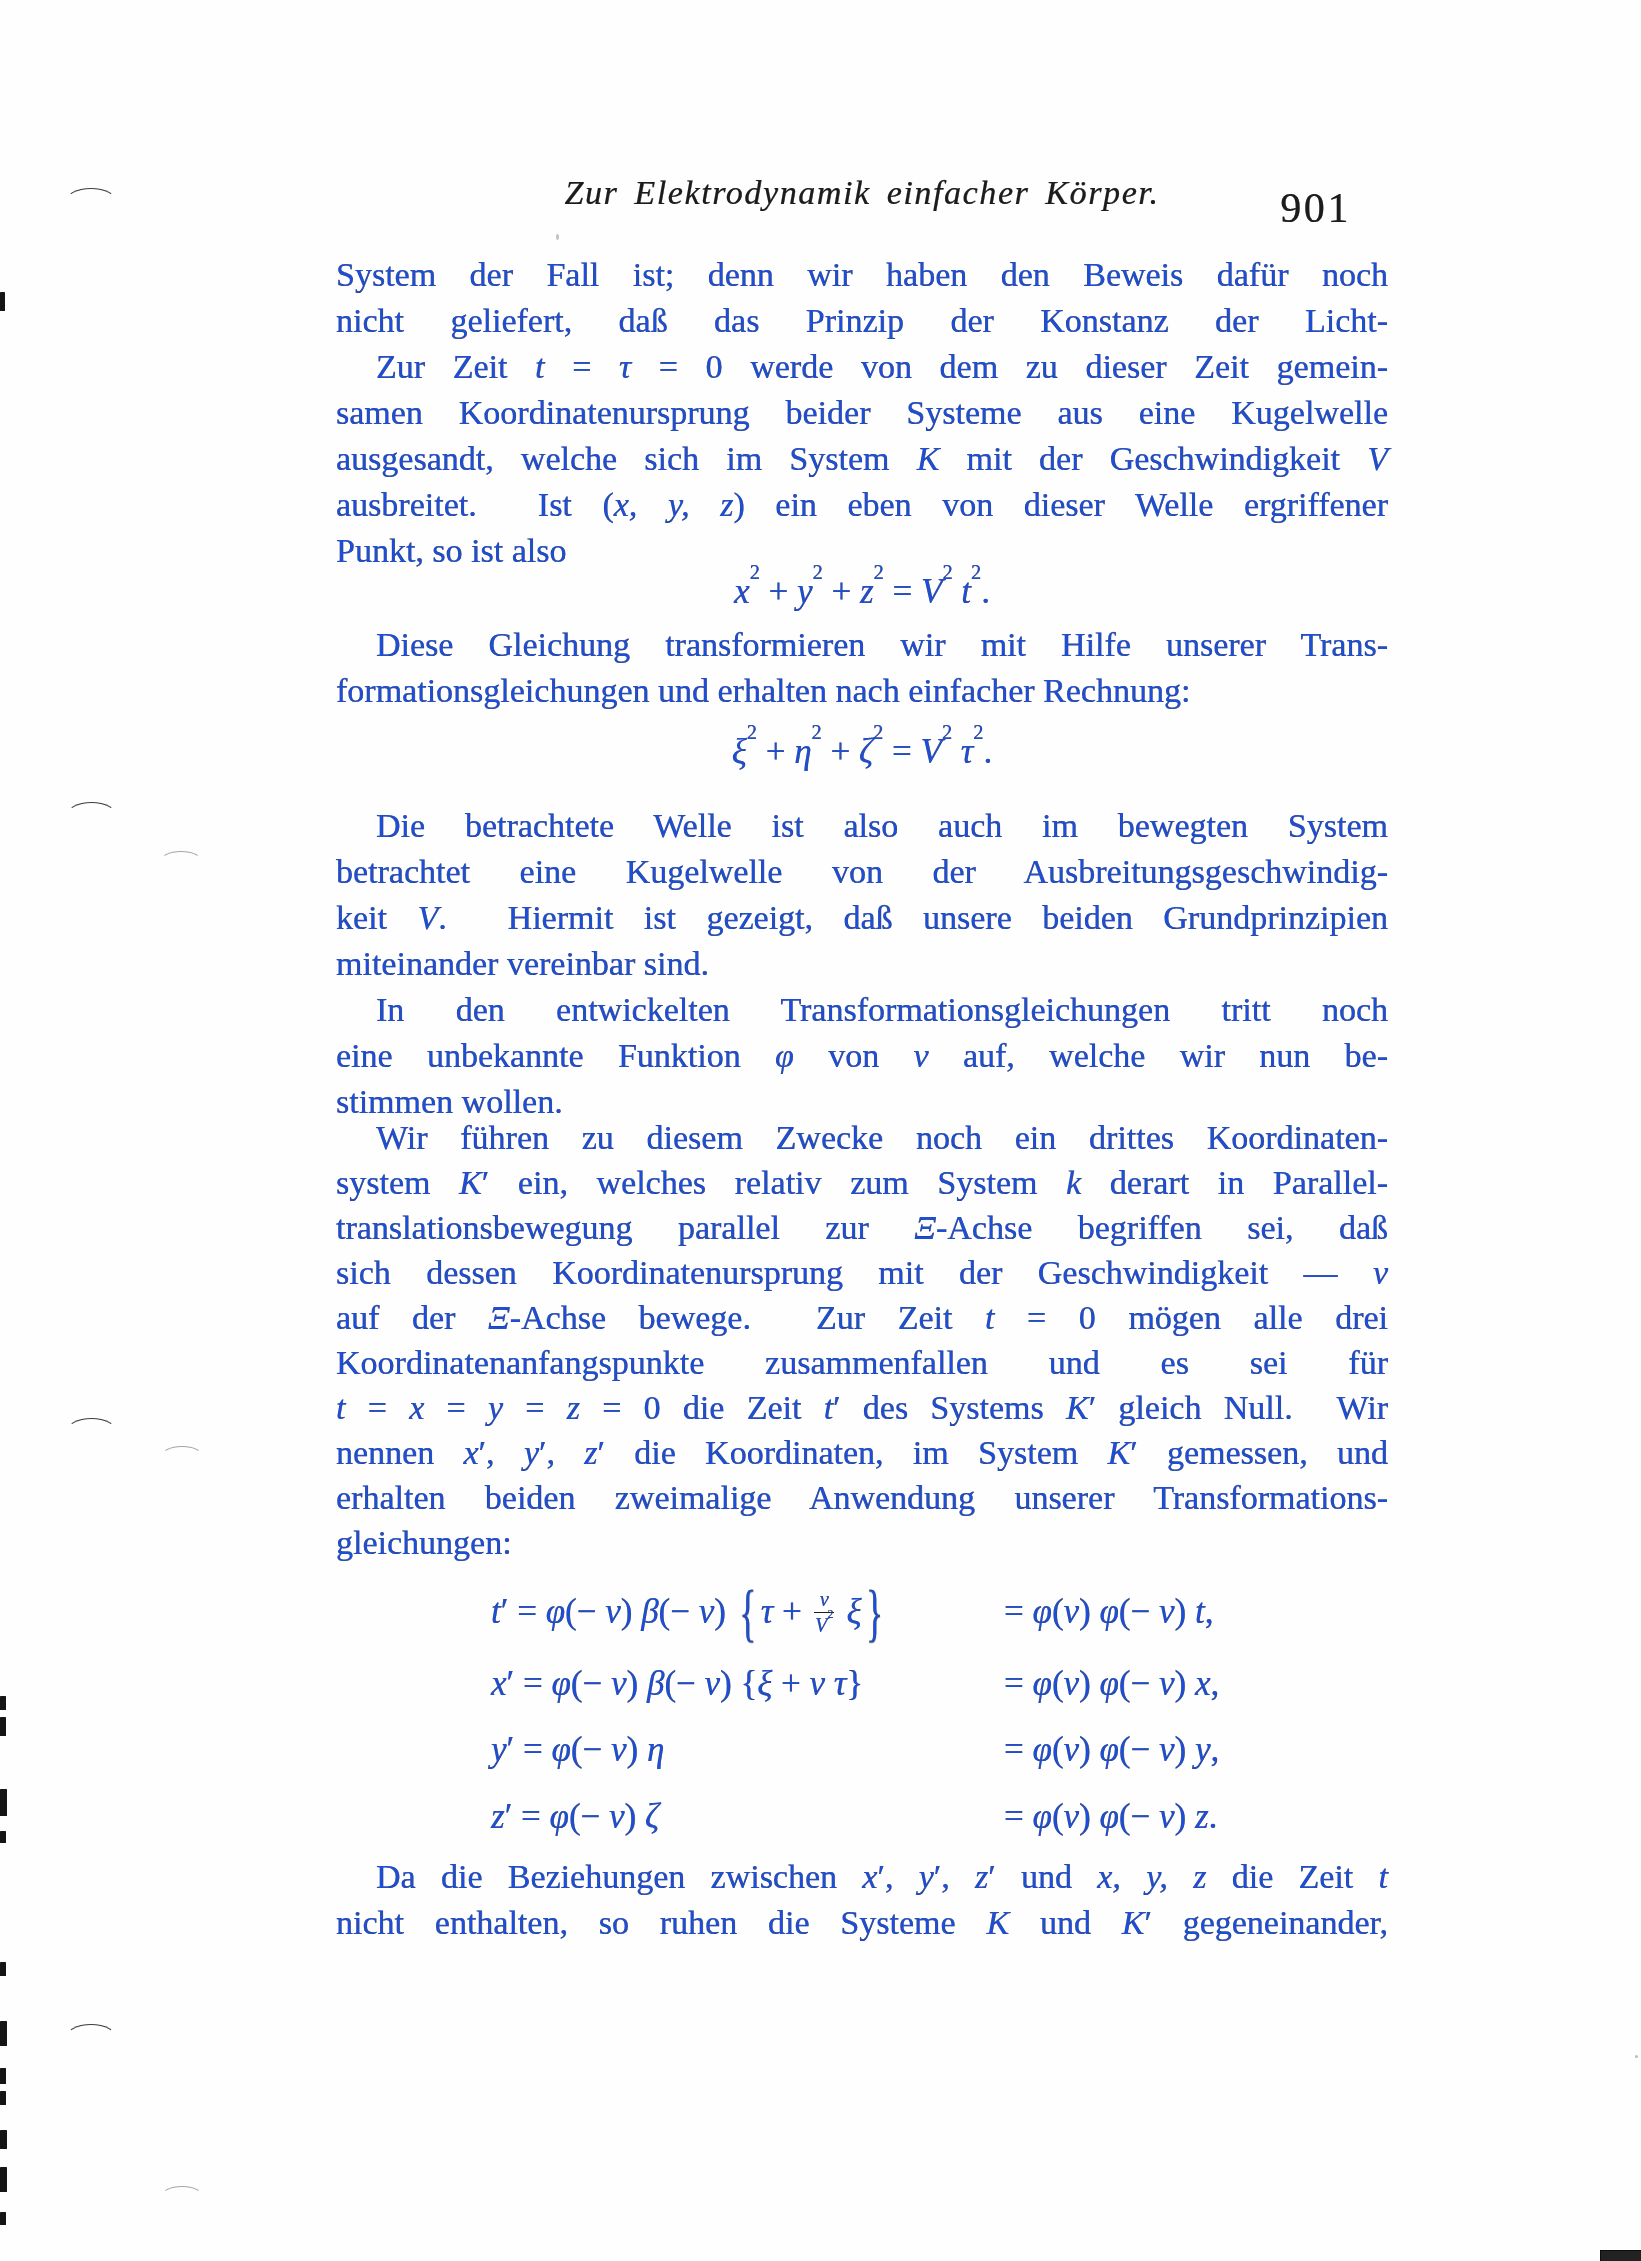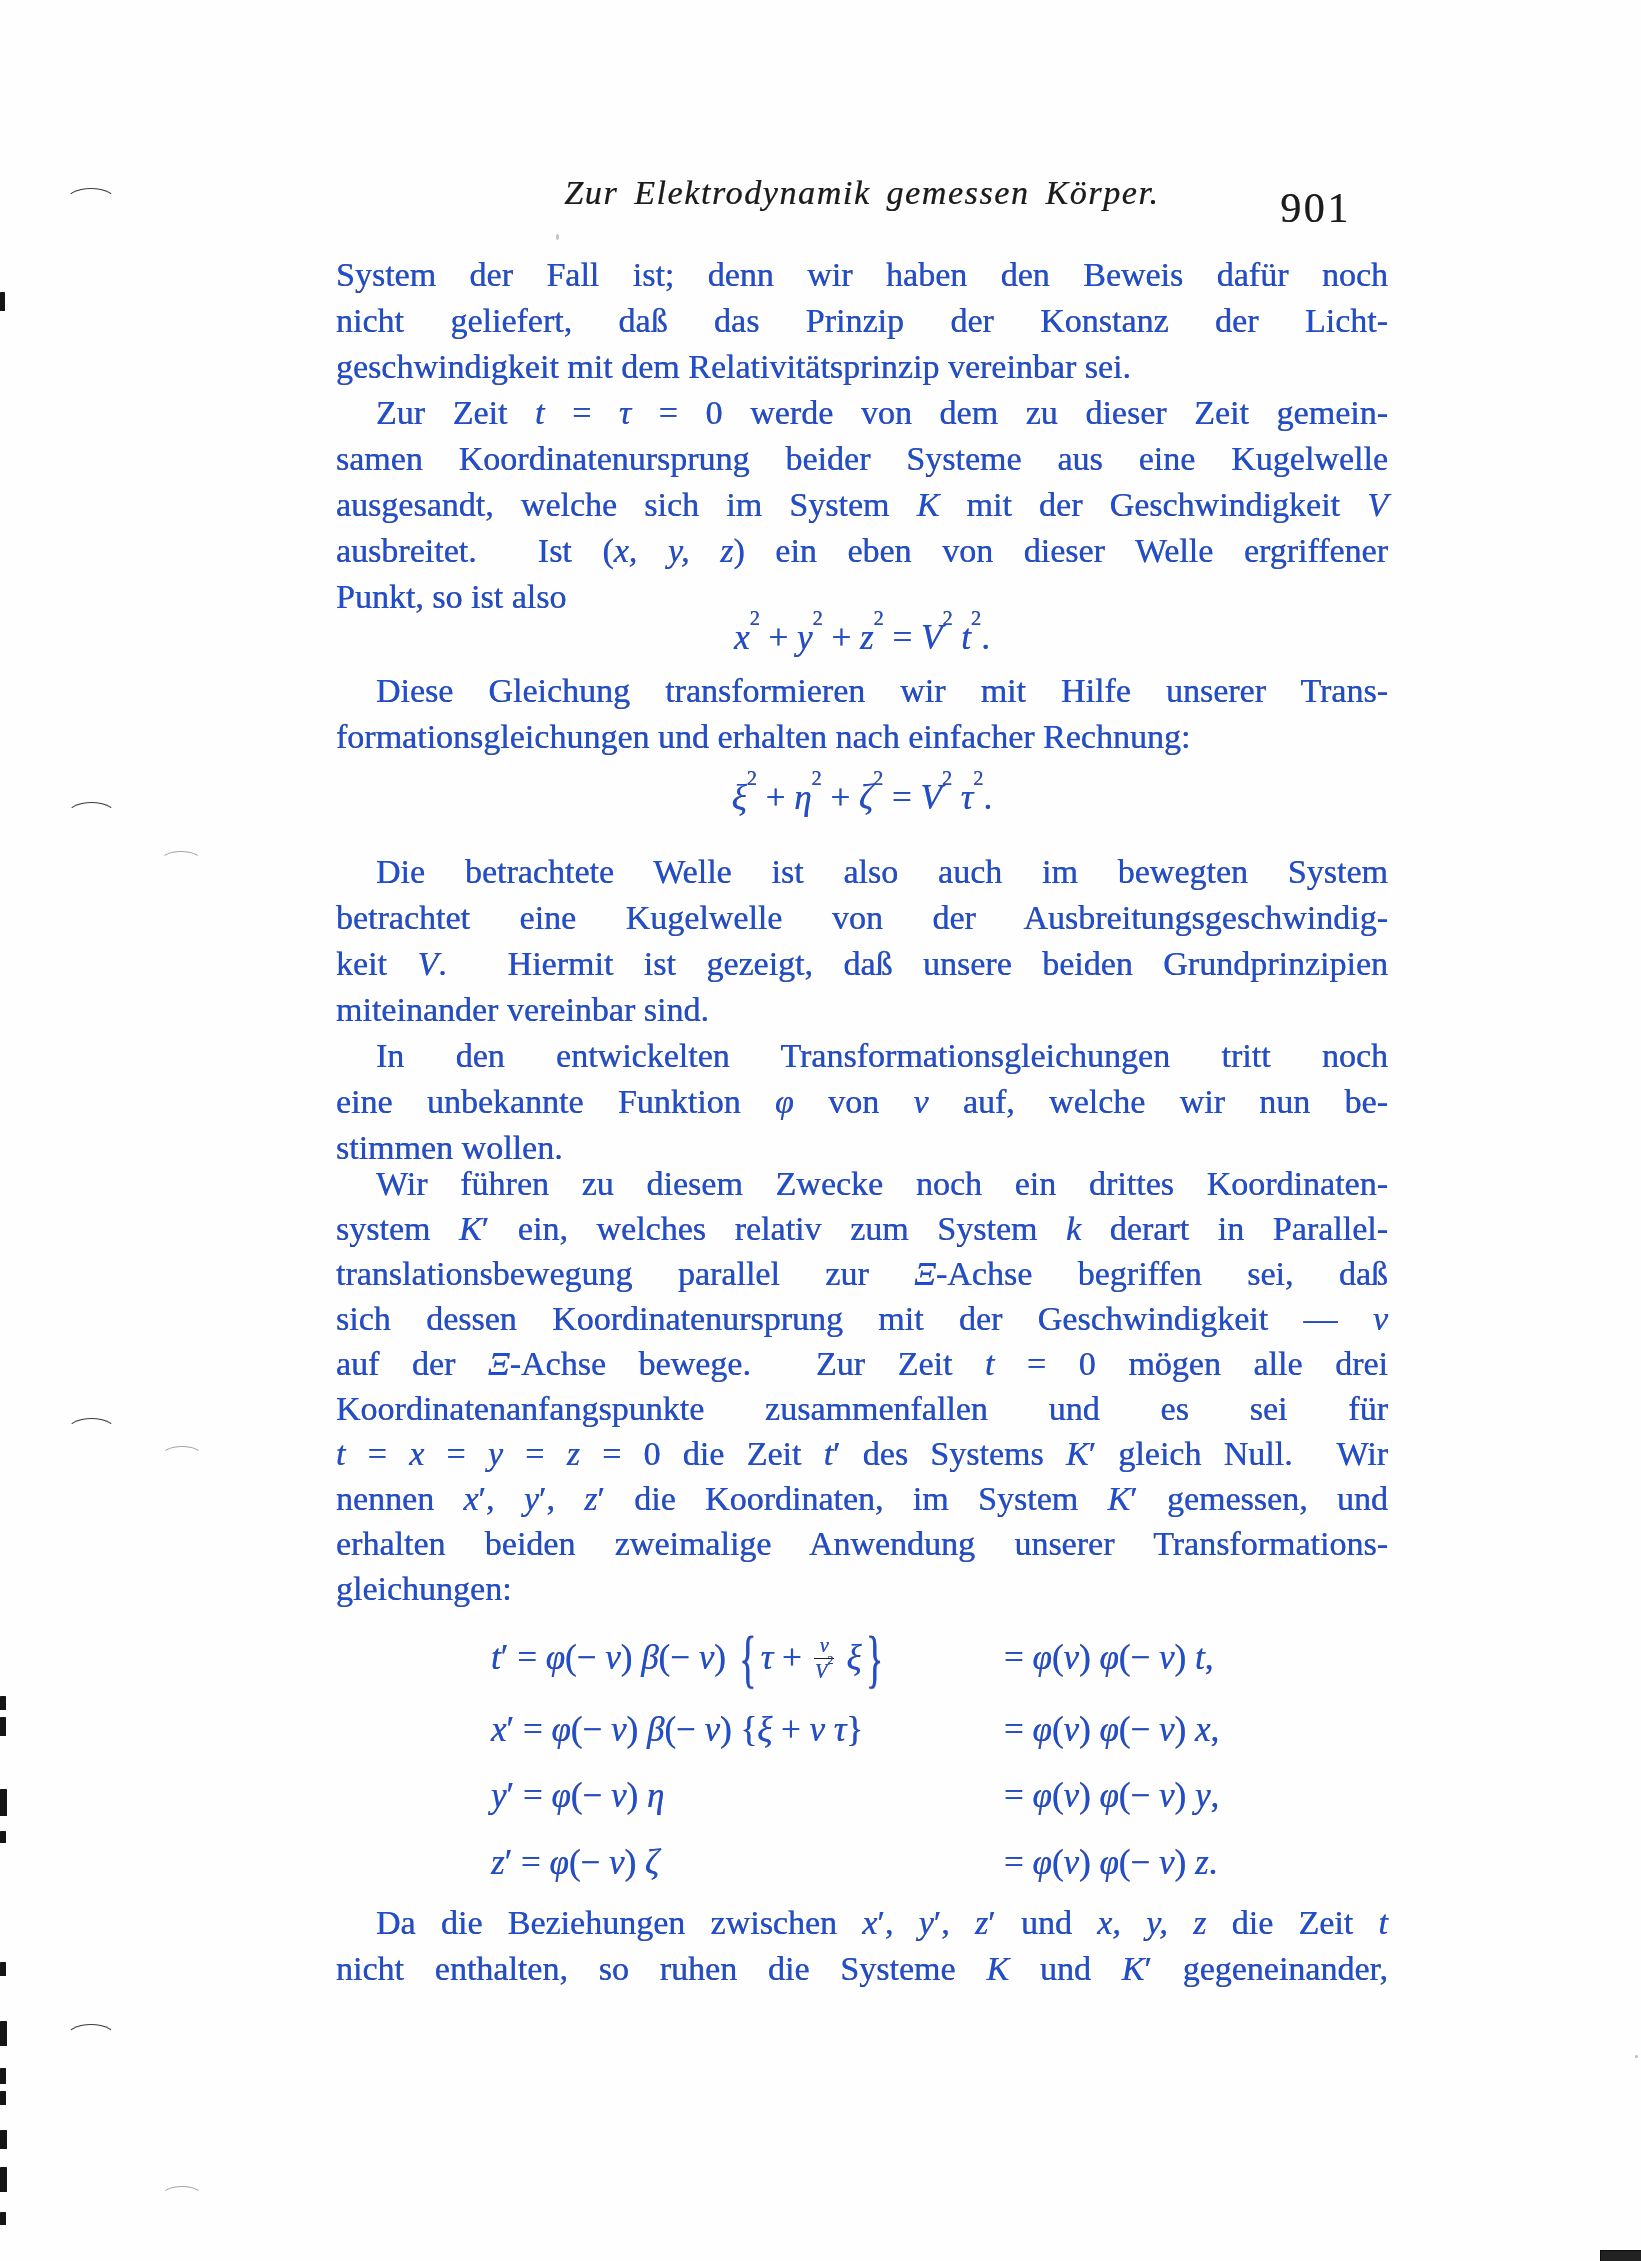--- a/index.html
+++ b/index.html
@@ -56,30 +56,29 @@
   .edge{position:absolute;left:0;width:5.8px;background:#151515;border-radius:0.6px;}
   .cornerbar{position:absolute;background:#222222;border:0.6px solid #0d0d0d;}
   .speck{position:absolute;background:#6a6a6a;border-radius:50%;}
 </style>
 </head>
 <body>
 
 <div class="page">
 
   <div class="header">
-    <div class="title">Zur Elektrodynamik gemessen Körper.</div>
+    <div class="title">Zur Elektrodynamik einfacher Körper.</div>
     <div class="pagenum">901</div>
   </div>
 
   <div class="content">
 
     <div class="para">
       <div class="ln">System der Fall ist; denn wir haben den Beweis dafür noch</div>
       <div class="ln">nicht geliefert, daß das Prinzip der Konstanz der Licht-</div>
-      <div class="ln endln">geschwindigkeit mit dem Relativitätsprinzip vereinbar sei.</div>
     </div>
 
     <div class="para">
       <div class="ln first">Zur Zeit <i>t</i> = <i>τ</i> = 0 werde von dem zu dieser Zeit gemein-</div>
       <div class="ln">samen Koordinatenursprung beider Systeme aus eine Kugelwelle</div>
       <div class="ln">ausgesandt, welche sich im System <i>K</i> mit der Geschwindigkeit <i>V</i></div>
       <div class="ln">ausbreitet.&nbsp; Ist (<i>x, y, z</i>) ein eben von dieser Welle ergriffener</div>
       <div class="ln endln">Punkt, so ist also</div>
     </div>
 

